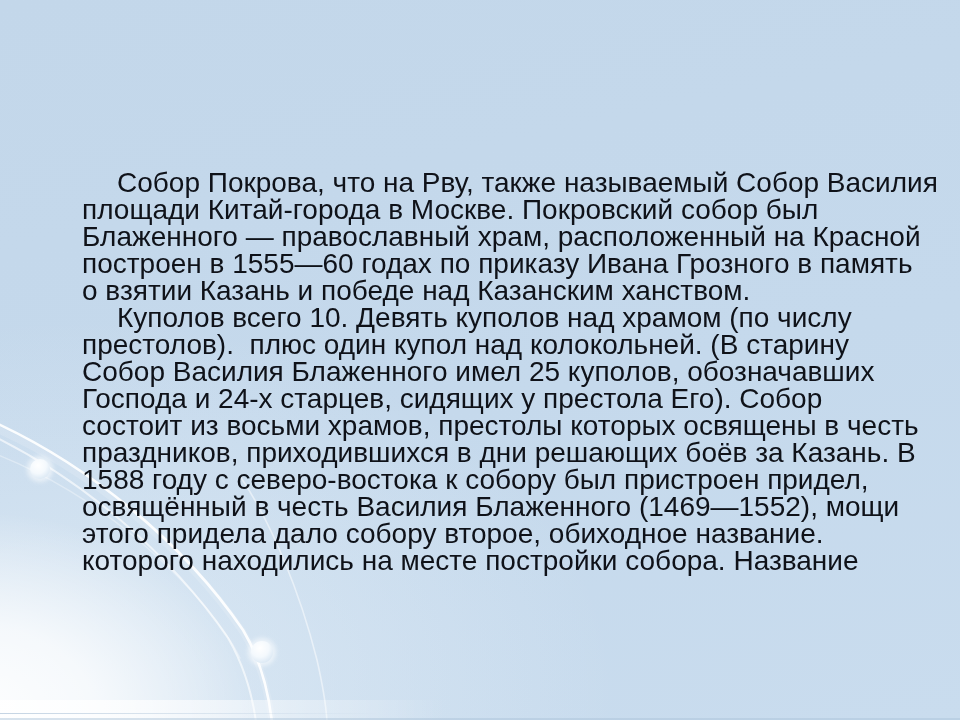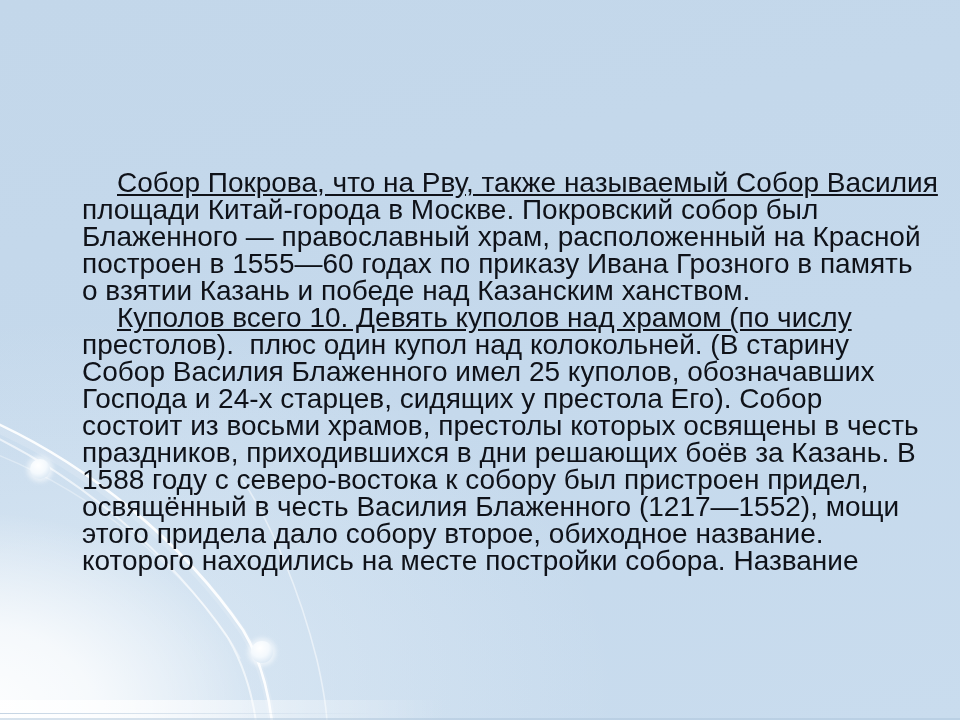--- a/index.html
+++ b/index.html
@@ -31,21 +31,21 @@
     pointer-events:none;
   }
   .swoosh-layer{position:absolute;left:0;top:0;pointer-events:none;}
   
   .textblock{
     position:absolute;left:82px;top:169px;width:872px;
     font-size:28px;line-height:27px;color:#0f1219;
     letter-spacing:0px;
   }
   .line{white-space:pre;}
-  .line.first{padding-left:35px;text-decoration:underline;}
+  .line.first{padding-left:35px;}
 </style>
 </head>
 <body>
 
 <div class="slide">
 
   <svg class="swoosh-layer" width="960" height="720" viewBox="0 0 960 720">
     <defs>
       <radialGradient id="beadGrad" cx="40%" cy="32%" r="75%">
         <stop offset="0%" stop-color="#ffffff"></stop>
@@ -87,19 +87,19 @@
         <div class="line">о взятии Казань и победе над Казанским ханством.</div>
       </div>
       <div class="para">
         <div class="line first">Куполов всего 10. Девять куполов над храмом (по числу</div>
         <div class="line">престолов).  плюс один купол над колокольней. (В старину</div>
         <div class="line">Собор Василия Блаженного имел 25 куполов, обозначавших</div>
         <div class="line">Господа и 24-х старцев, сидящих у престола Его). Собор</div>
         <div class="line">состоит из восьми храмов, престолы которых освящены в честь</div>
         <div class="line">праздников, приходившихся в дни решающих боёв за Казань. В</div>
         <div class="line">1588 году с северо-востока к собору был пристроен придел,</div>
-        <div class="line">освящённый в честь Василия Блаженного (1217—1552), мощи</div>
+        <div class="line">освящённый в честь Василия Блаженного (1469—1552), мощи</div>
         <div class="line">этого придела дало собору второе, обиходное название.</div>
         <div class="line">которого находились на месте постройки собора. Название</div>
       </div>
     </div>
 
 </div>
 
 </body></html>

